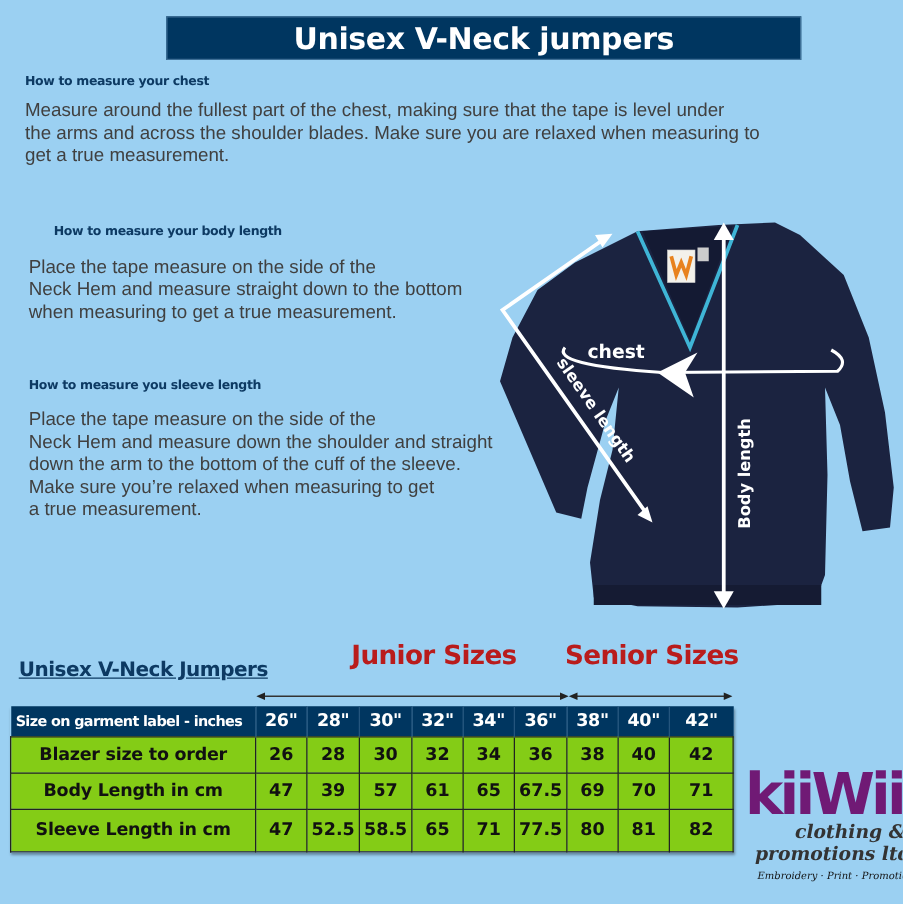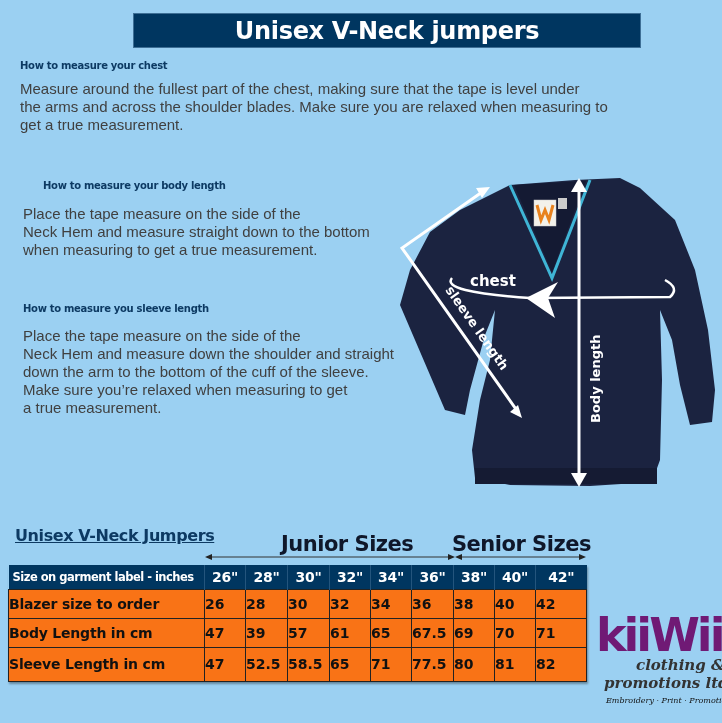--- a/index.html
+++ b/index.html
@@ -30,41 +30,41 @@
   .para span { display: block; white-space: nowrap; }
 
   .jumper { position: absolute; left: 390px; top: 160px; width: 332px; height: 340px; }
 
   .table-title {
     position: absolute; left: 15px; top: 526px; color: #0d3a63;
     font-family: "DejaVu Sans", sans-serif; font-weight: bold; font-size: 16px;
     text-decoration: underline; letter-spacing: -0.4px;
   }
   .group-label {
-    position: absolute; top: 532px; font-family: "DejaVu Sans", sans-serif;
-    font-weight: bold; font-size: 21px; color: #0f172a; letter-spacing: -0.5px;
+    position: absolute; top: 512px; font-family: "DejaVu Sans", sans-serif;
+    font-weight: bold; font-size: 21px; color: #b91c1c; letter-spacing: -0.5px;
   }
   .group-arrow { position: absolute; top: 552px; height: 10px; }
 
   table.sizes {
     position: absolute; left: 8px; top: 565px; width: 578px;
     border-collapse: collapse; table-layout: fixed;
     box-shadow: 1px 2px 2px rgba(0,0,0,0.35);
   }
   table.sizes th {
     background: #003660; color: #fff; height: 24px;
     font-family: "DejaVu Sans", sans-serif; font-weight: bold; font-size: 14px;
     border-left: 1px solid #24557d; text-align: center; letter-spacing: -0.3px;
   }
   table.sizes th.first {
     text-align: left; font-size: 11.5px; padding-left: 4px; letter-spacing: -0.5px;
     border-left: none;
   }
   table.sizes td {
-    background: #f97316; border: 1px solid #222; text-align: left;
+    background: #84cc16; border: 1px solid #222; text-align: center;
     font-family: "DejaVu Sans", sans-serif; font-weight: bold; font-size: 14px;
     height: 29px; color: #111;
   }
   table.sizes tr.r3 td { height: 34px; }
   table.sizes tr.r2 td { height: 29px; }
   table.sizes td.label { font-size: 14px; letter-spacing: -0.2px; }
 
   .logo { position: absolute; left: 590px; top: 610px; width: 132px; height: 108px; }
   .logo .kiwii {
     position: absolute; left: 6px; top: 0px; font-family: "DejaVu Sans", sans-serif;

